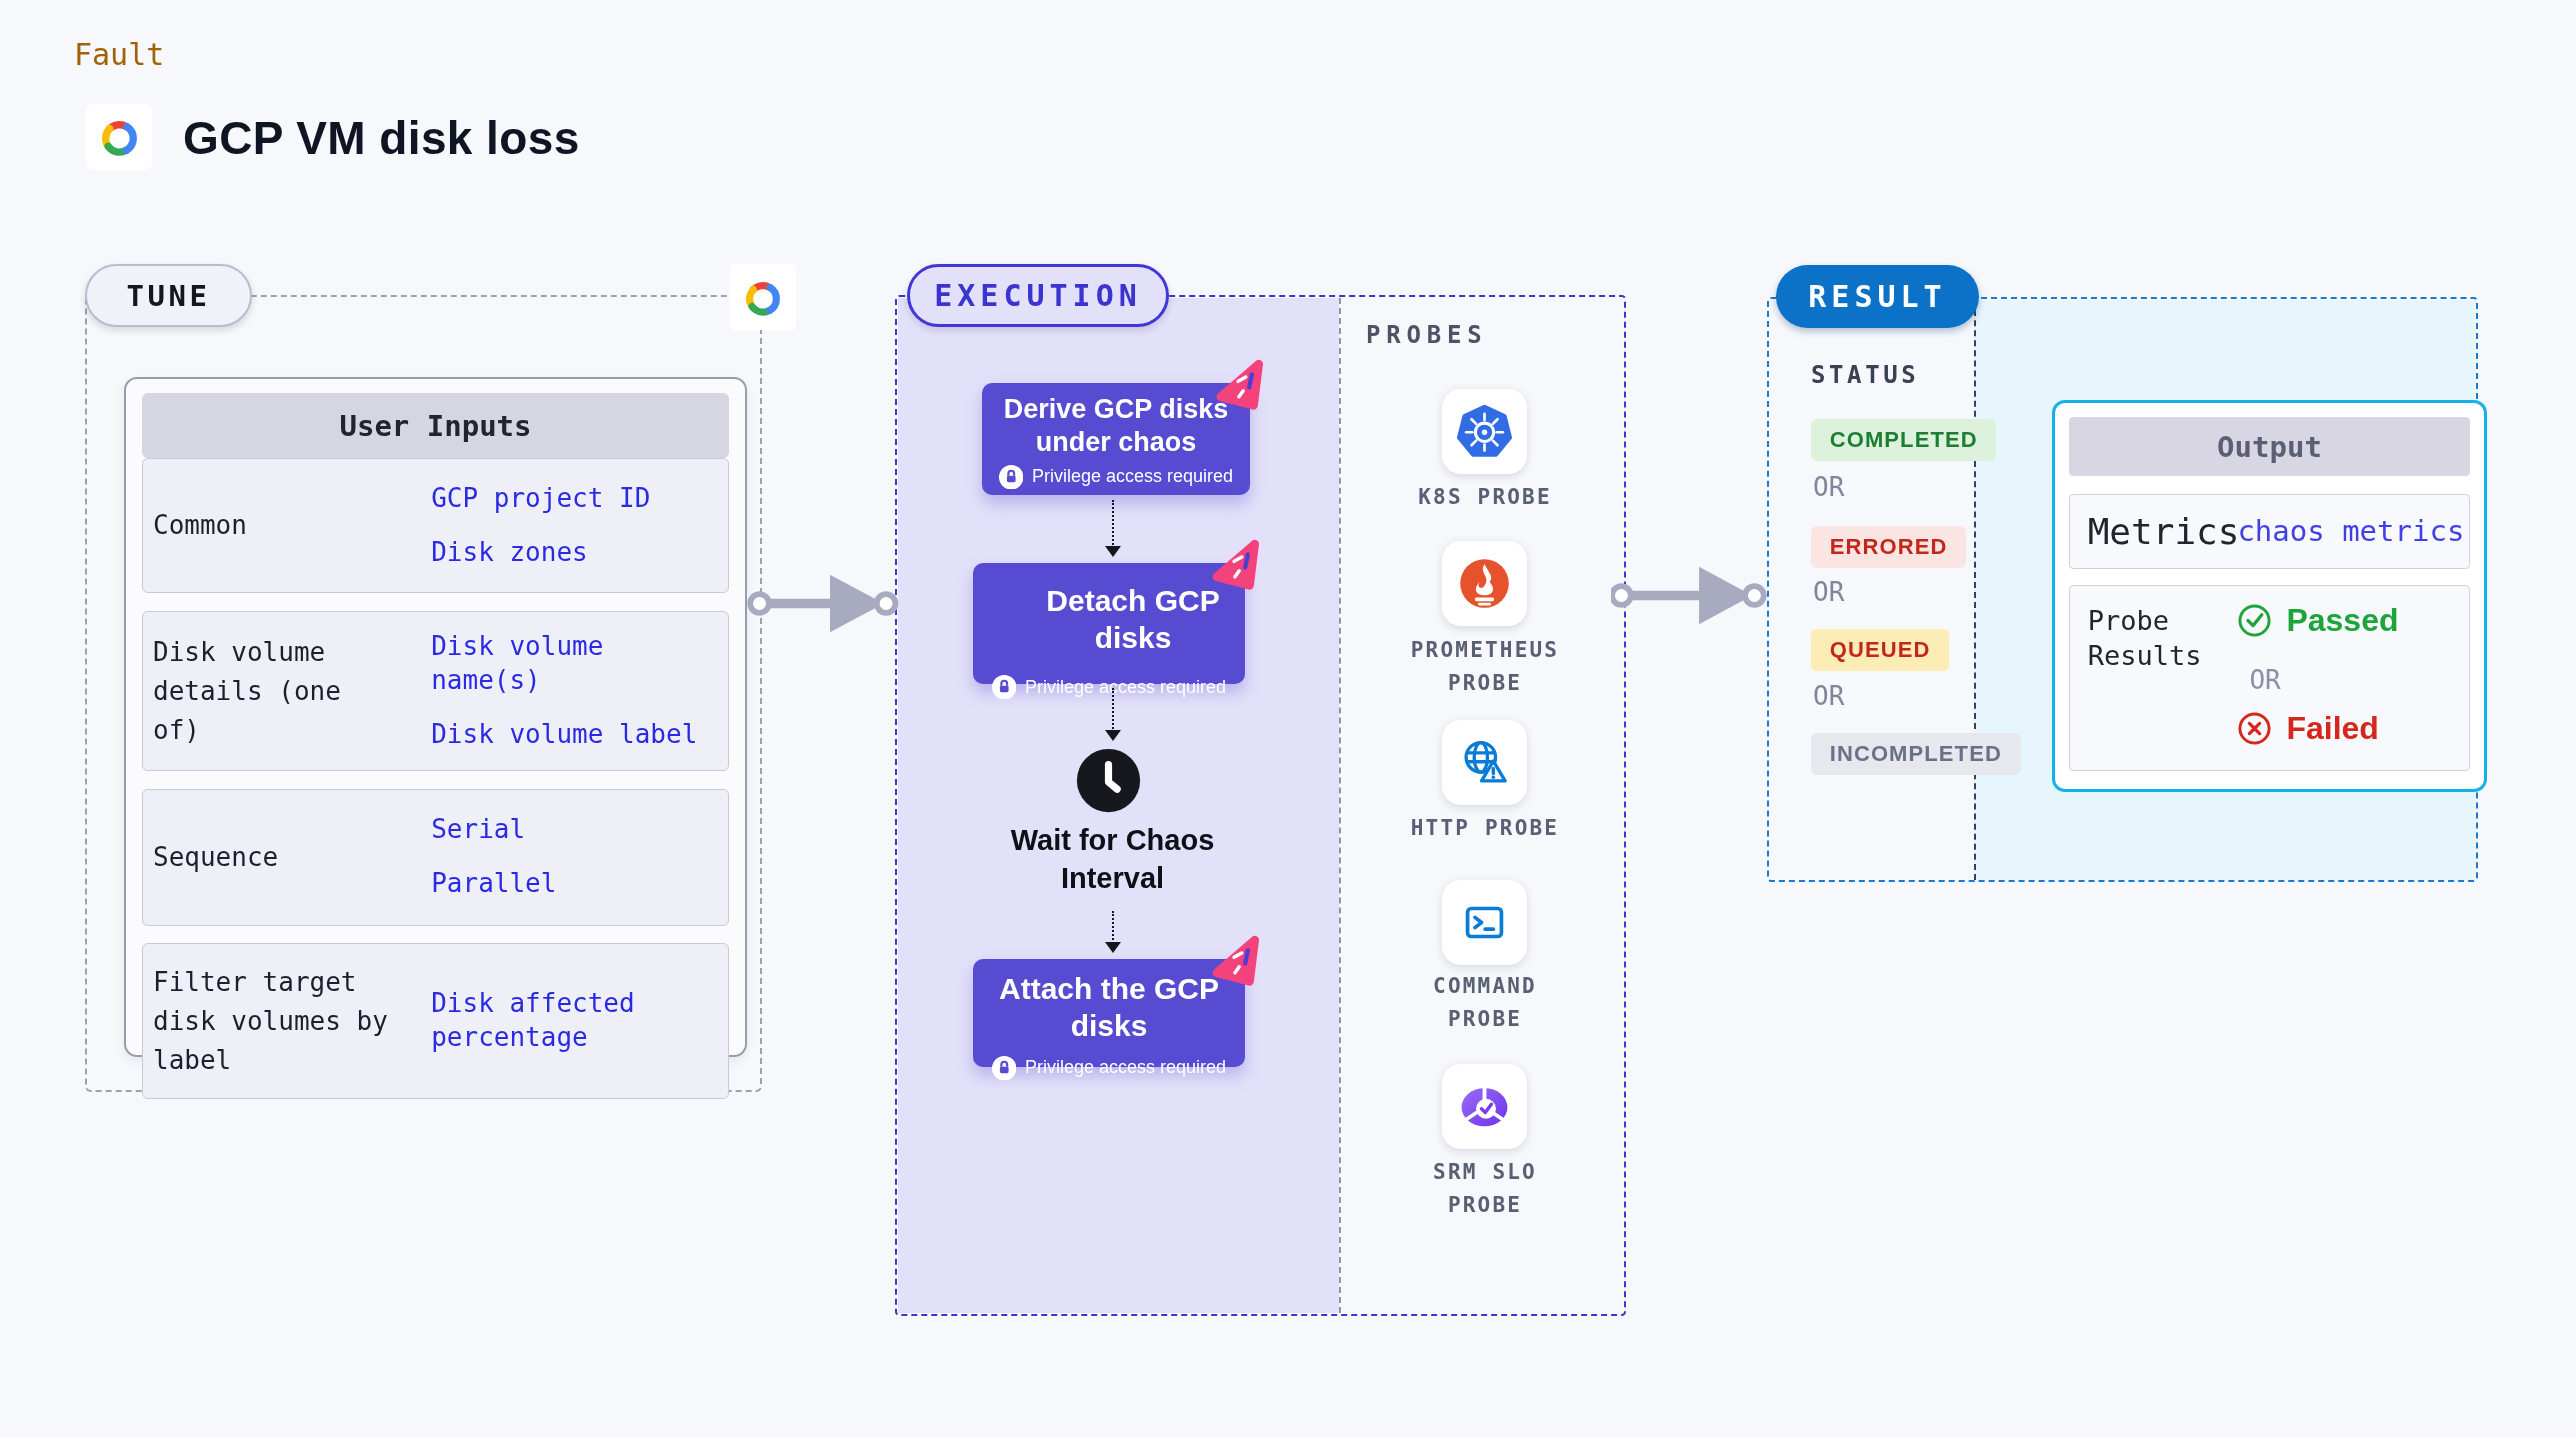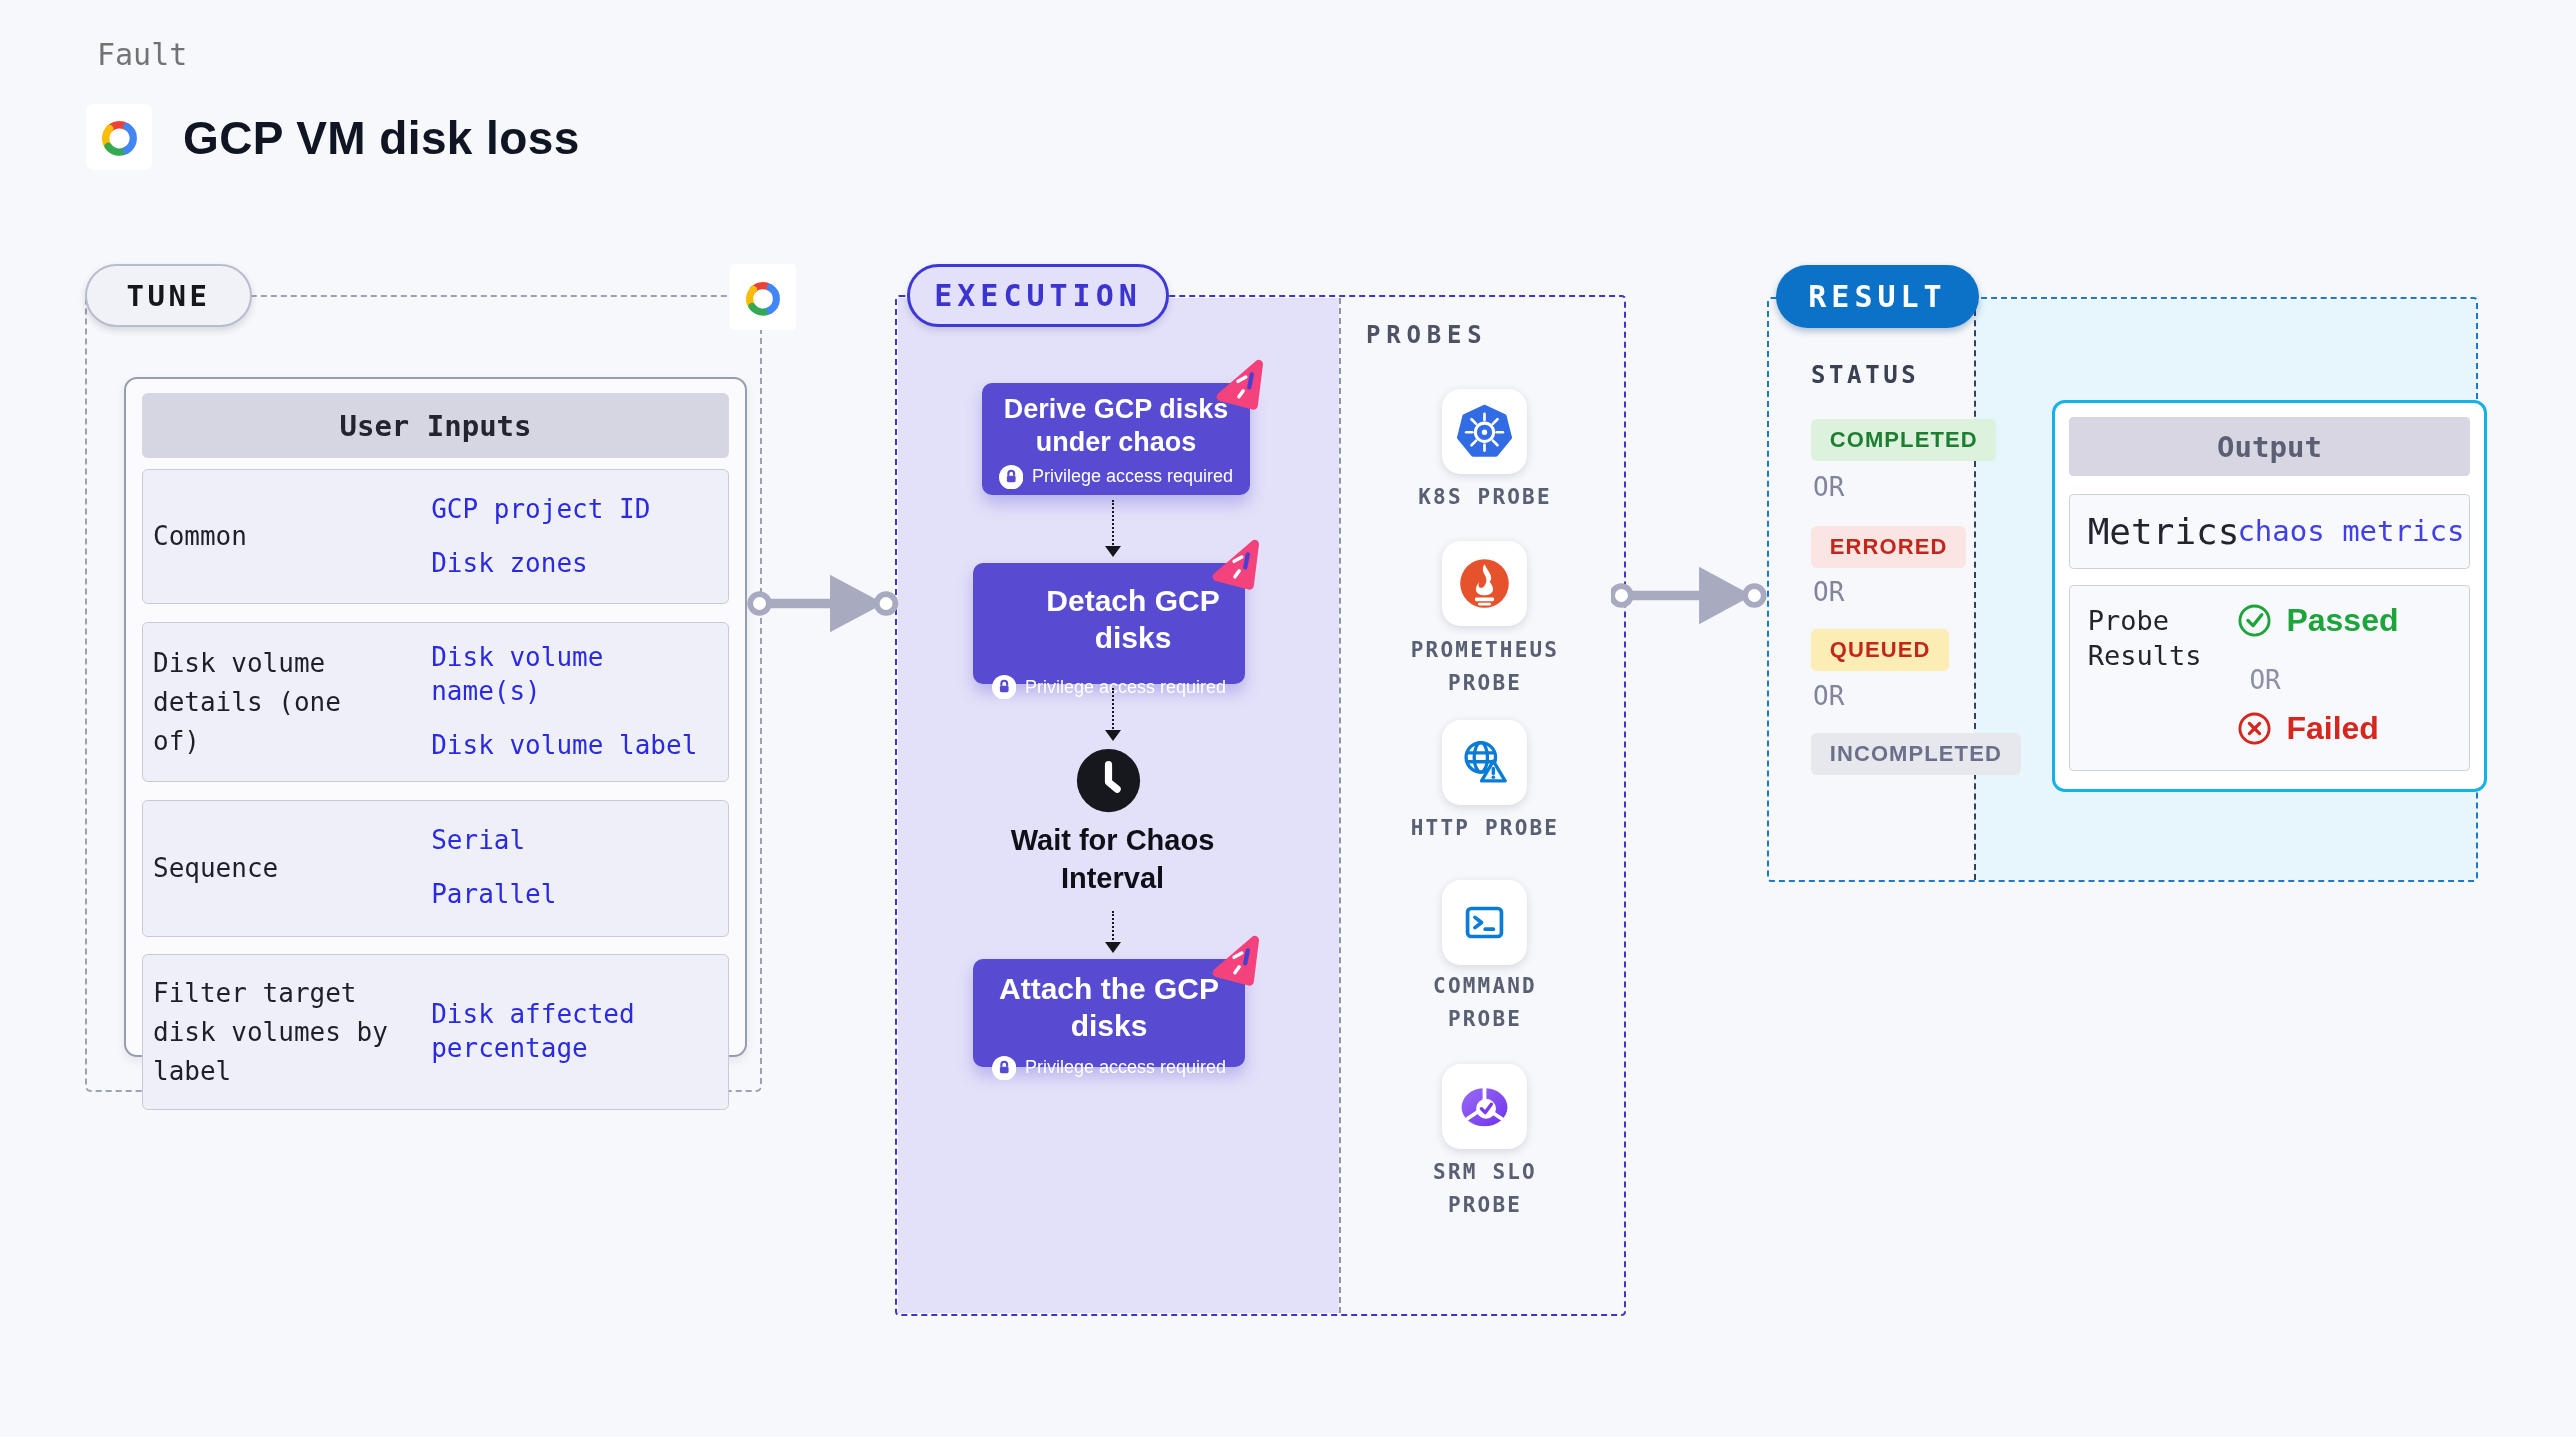--- a/index.html
+++ b/index.html
@@ -3,21 +3,21 @@
 <meta charset="utf-8">
 <style>
   html,body{margin:0;padding:0;}
   body{width:2576px;height:1438px;background:#f7f8fb;position:relative;overflow:hidden;
        font-family:"Liberation Sans",sans-serif;}
   .abs{position:absolute;}
   .mono{font-family:"DejaVu Sans Mono",monospace;}
   .sans{font-family:"Liberation Sans",sans-serif;}
 
   
-  .kicker{left:97px;top:37px;font-size:30px;color:#737373;}
+  .kicker{left:74px;top:37px;font-size:30px;color:#a16207;}
   .logo-box{width:66px;height:66px;background:#ffffff;border-radius:7.2px;
             display:flex;align-items:center;justify-content:center;}
   .hdr-logo{left:86px;top:104px;}
   .page-title{left:183px;top:111px;font-size:46px;font-weight:700;color:#101523;letter-spacing:0.4px;}
 
   
   .tune-box{left:85px;top:295px;width:673px;height:793px;border:2.2px dashed #9aa1b1;border-radius:5.8px;}
   .exec-bg{left:898px;top:298px;width:441px;height:1015px;background:#e3e1f9;}
   .exec-box{left:895px;top:295px;width:731px;height:1021px;border:2.9px dashed #3d35d0;border-radius:4.3px;box-sizing:border-box;}
   .probes-divider{left:1339px;top:298px;height:1015px;width:0;border-left:2.2px dashed #8e95a6;}
@@ -33,21 +33,21 @@
              font-size:30px;color:#3c34d0;letter-spacing:5px;box-shadow:0 3.6px 7.2px rgba(30,35,60,.15);box-sizing:border-box;}
   .result-pill{left:1776px;top:265px;width:203px;height:63px;background:#0c72c7;
              font-size:30px;color:#ffffff;letter-spacing:5px;box-shadow:0 3.6px 7.2px rgba(10,60,120,.3);}
   .gcp-corner{left:730px;top:264px;width:66px;height:66px;background:#fff;border-radius:4.3px;
               display:flex;align-items:center;justify-content:center;}
 
   
   .ui-card{left:124px;top:377px;width:623px;height:680px;background:#fbfbfd;border:2.2px solid #969daf;
            border-radius:13px;padding:14.4px 16px;box-sizing:border-box;box-shadow:0 4.3px 10px rgba(50,55,90,.08);}
   .ui-header{height:65px;background:#d6d5e2;border-radius:5.8px;display:flex;align-items:center;justify-content:center;
-             font-family:"DejaVu Sans Mono",monospace;font-weight:700;font-size:29px;color:#23252e;margin-bottom:11px;}
+             font-family:"DejaVu Sans Mono",monospace;font-weight:700;font-size:29px;color:#23252e;margin-bottom:0;}
   .ui-row{background:#eff0f7;border:1.4px solid #c6cad8;border-radius:5.8px;display:flex;align-items:center;
           padding:18.7px 10px;margin-bottom:17.3px;box-sizing:border-box;gap:28px;}
   .ui-row .lbl{width:243px;flex:none;font-family:"DejaVu Sans Mono",monospace;font-size:26px;color:#1d2029;line-height:1.5;}
   .ui-row .vals{display:flex;flex-direction:column;gap:20px;margin-left:7.2px;
                 font-family:"DejaVu Sans Mono",monospace;font-size:26px;color:#2a2ae4;line-height:1.3;}
   .rh1{min-height:135px;} .rh2{min-height:137px;} .rh3{min-height:137px;} .rh4{min-height:120px;}
 
   
   .node{position:absolute;background:#564bd1;border-radius:10px;color:#fff;text-align:center;
         box-shadow:0 8.6px 16px rgba(86,75,209,.30);}

